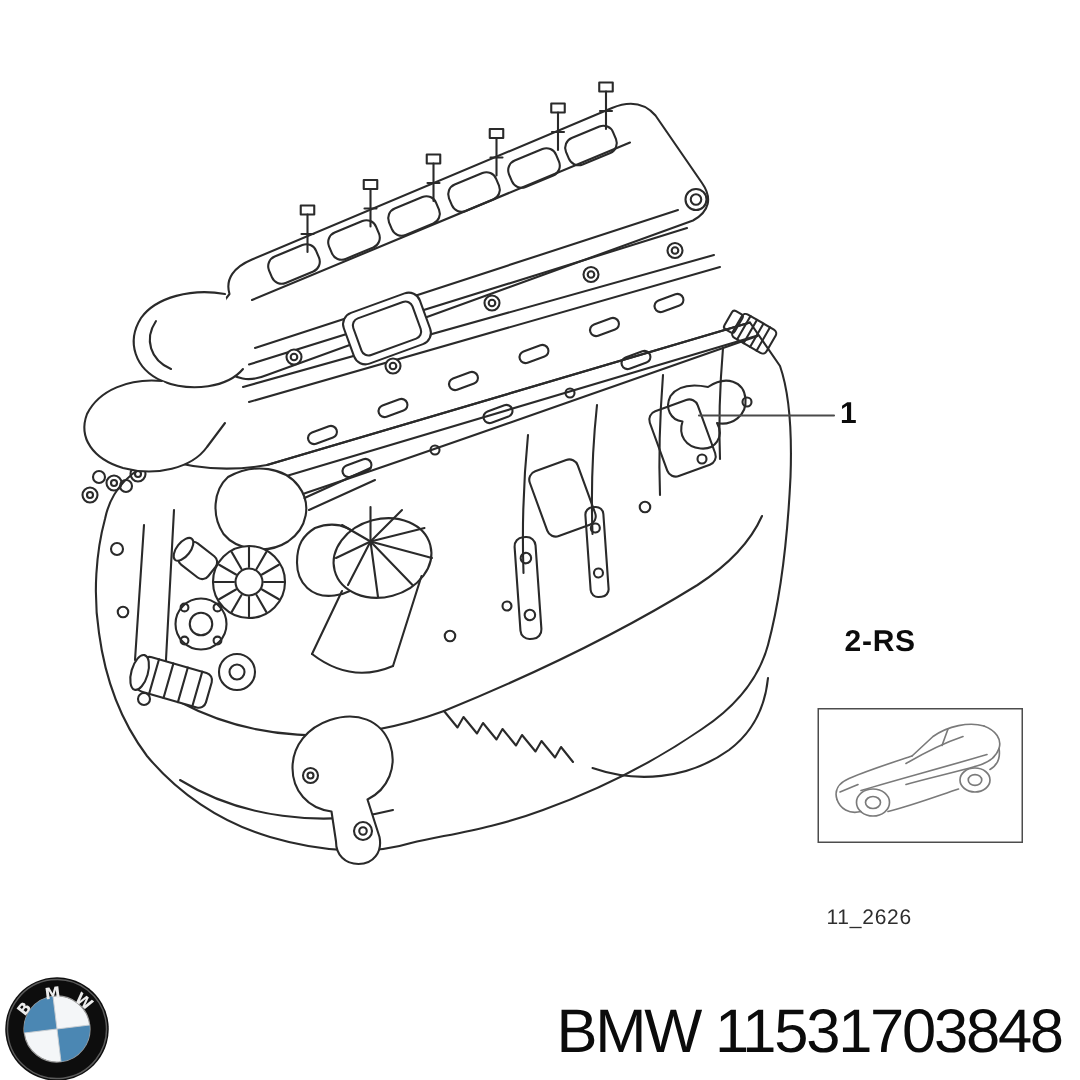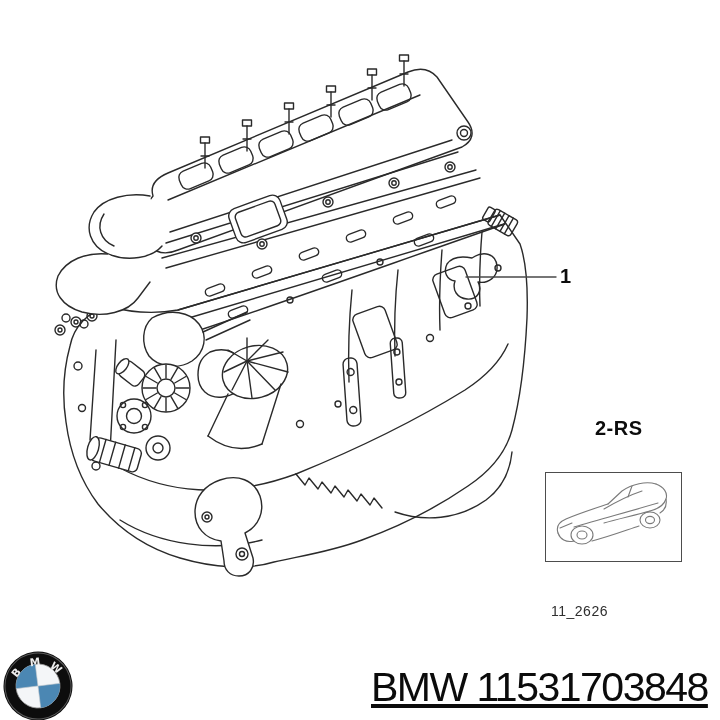--- a/index.html
+++ b/index.html
@@ -6,29 +6,29 @@
   body{
     width:720px;height:720px;position:relative;background:#ffffff;overflow:hidden;
     font-family:"Liberation Sans", sans-serif;color:#111;
   }
   .abs{position:absolute;}
   #engine-stage{left:0;top:0;width:720px;height:720px;}
   .callout-label{
     font-weight:bold;font-size:20px;color:#0c0c0c;line-height:20px;letter-spacing:0;
   }
   #callout-1{left:560px;top:266px;}
-  #variant-code{left:563px;top:417px;font-weight:bold;font-size:20px;color:#0c0c0c;letter-spacing:0.5px;margin-left:32px;}
+  #variant-code{left:563px;top:417px;font-weight:bold;font-size:20px;color:#0c0c0c;letter-spacing:0.5px;}
   #vehicle-thumbnail{
     left:545px;top:472px;width:137px;height:90px;border:1.5px solid #4d4d4d;background:#fff;box-sizing:border-box;
   }
   #thumbnail-caption{
     left:551px;top:563px;font-size:14px;color:#2e2e2e;letter-spacing:0.5px;margin-top:40px;
   }
   #footer-part-number{
-    left:371px;top:664px;font-size:41px;color:#0b0b0b;letter-spacing:-1.5px;white-space:nowrap;text-decoration:underline;
+    left:371px;top:664px;font-size:41px;color:#0b0b0b;letter-spacing:-1.5px;white-space:nowrap;
   }
   #bmw-logo{left:1px;top:649px;width:74px;height:74px;}
   svg{display:block;}
 </style>
 </head>
 <body>
 
 <div class="abs" id="engine-stage">
 <svg width="720" height="720" viewBox="0 0 720 720">
   <g stroke="#2a2a2a" stroke-width="1.4" fill="none" stroke-linecap="round" stroke-linejoin="round">

